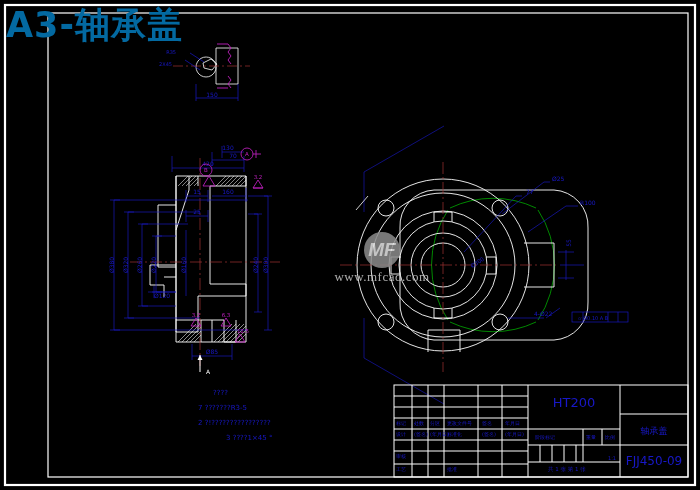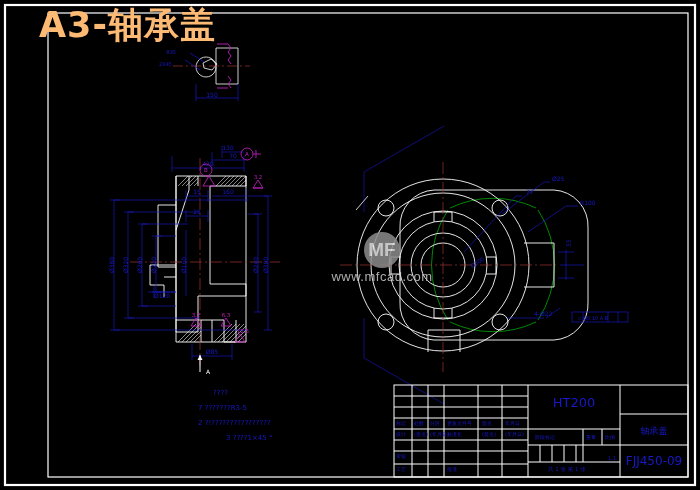--- a/index.html
+++ b/index.html
@@ -1,29 +1,29 @@
 <!DOCTYPE html>
 <html><head>
 <meta charset="utf-8">
 <style>
   html,body{margin:0;padding:0;background:#000;}
   body{width:700px;height:490px;overflow:hidden;font-family:"DejaVu Sans",sans-serif;}
   #stage{position:relative;width:700px;height:490px;background:#000;}
   #stage svg{position:absolute;left:0;top:0;}
-  .ttl{position:absolute;left:6px;top:6px;color:#fdba74;font-family:"DejaVu Sans",sans-serif;
-       font-size:35px;font-weight:700;letter-spacing:1px;line-height:38px;white-space:nowrap;margin-left:33px;}
+  .ttl{position:absolute;left:6px;top:6px;color:#0369a1;font-family:"DejaVu Sans",sans-serif;
+       font-size:35px;font-weight:700;letter-spacing:1px;line-height:38px;white-space:nowrap;}
   .wm{position:absolute;left:282px;top:232px;width:200px;text-align:center;pointer-events:none;}
-  .wm .wm-row{display:flex;align-items:flex-end;justify-content:center;gap:6px;}
+  .wm .wm-row{display:flex;align-items:flex-end;justify-content:center;gap:6px;font-style:italic;}
   .wm .wm-mark{width:36px;height:36px;border-radius:50%;background:#8c8c8c;opacity:.85;
        display:flex;align-items:center;justify-content:center;color:#e8e8e8;font-size:19px;
        font-weight:700;font-family:"Liberation Sans",sans-serif;}
   .wm .wm-cn{color:#b9b9b9;font-size:26px;font-weight:700;letter-spacing:4px;
        font-family:"DejaVu Sans",sans-serif;opacity:.85;}
   .wm .wm-url{color:#d2d2d2;font-size:13px;letter-spacing:.5px;margin-top:1px;opacity:.82;
-       font-family:Liberation Sans, sans-serif;}
+       font-family:Liberation Serif, serif;}
   .nt{position:absolute;color:#1818c8;font-size:7px;font-family:"DejaVu Sans",sans-serif;white-space:nowrap;}
 </style>
 </head>
 <body>
 
 <div id="stage">
 
 <svg width="700" height="490" viewBox="0 0 700 490">
   <g>
     <rect x="5" y="5" width="690" height="480" fill="none" stroke="#ffffff" stroke-width="2.2"></rect>

